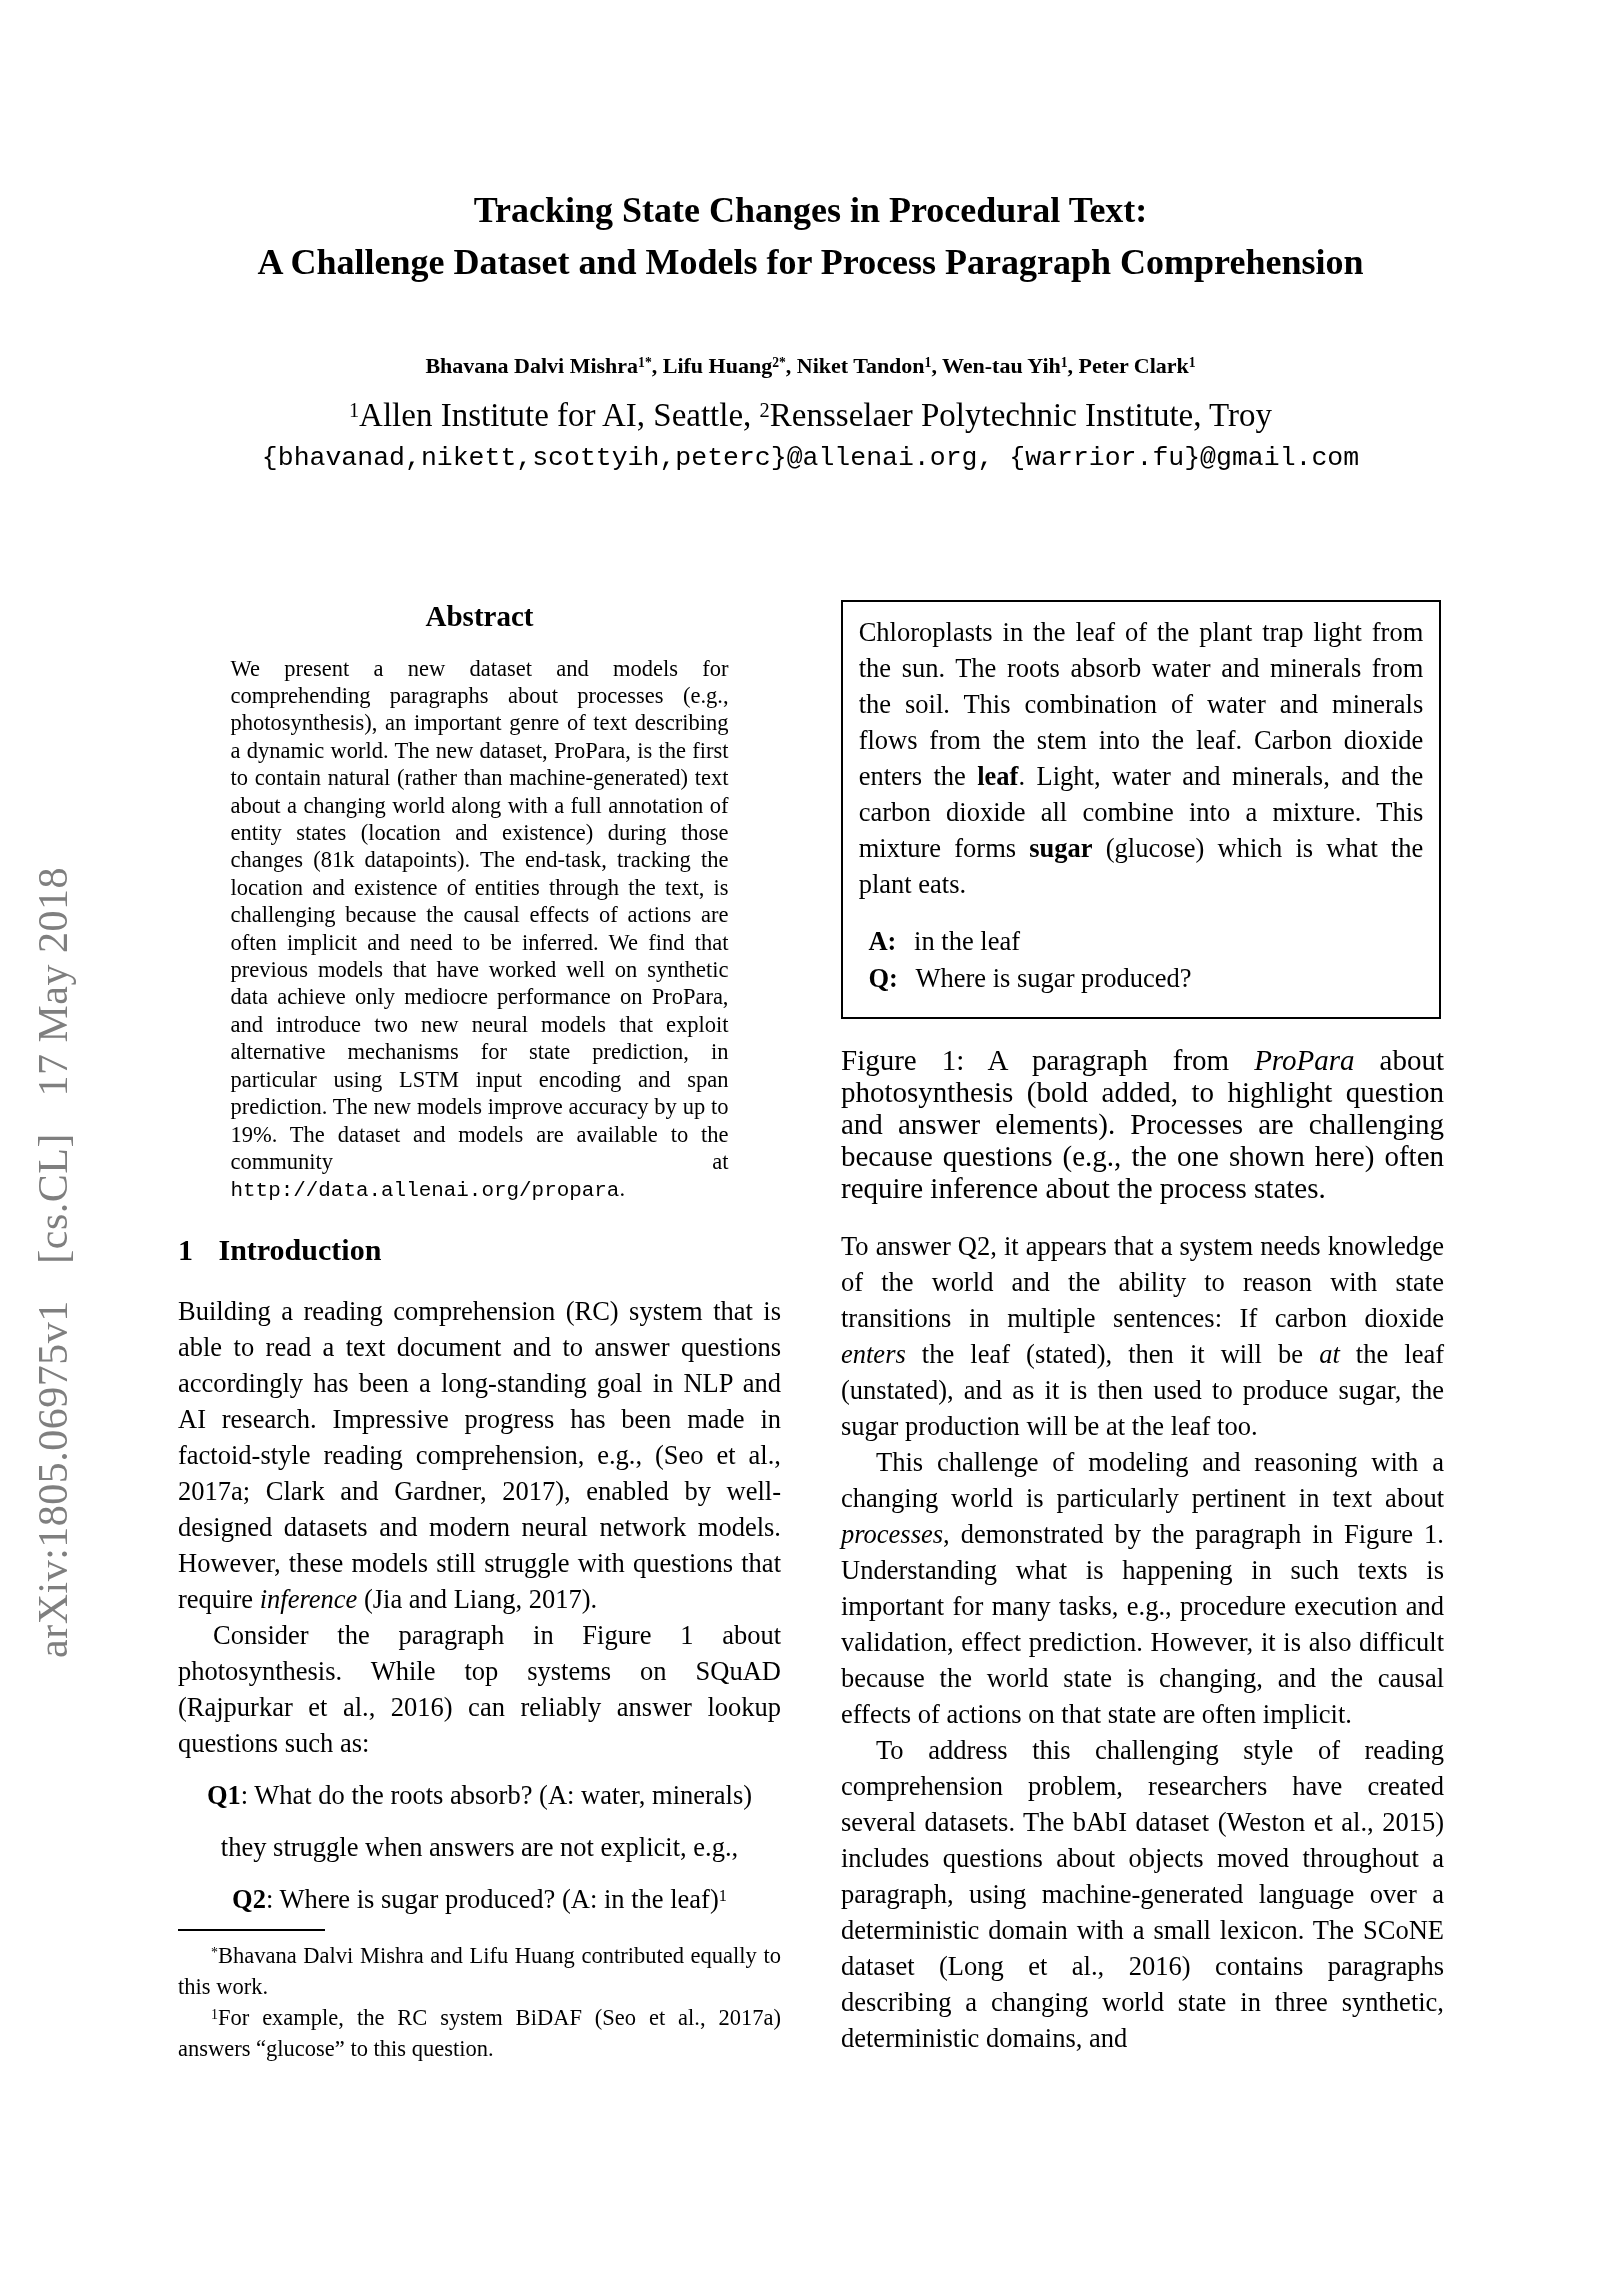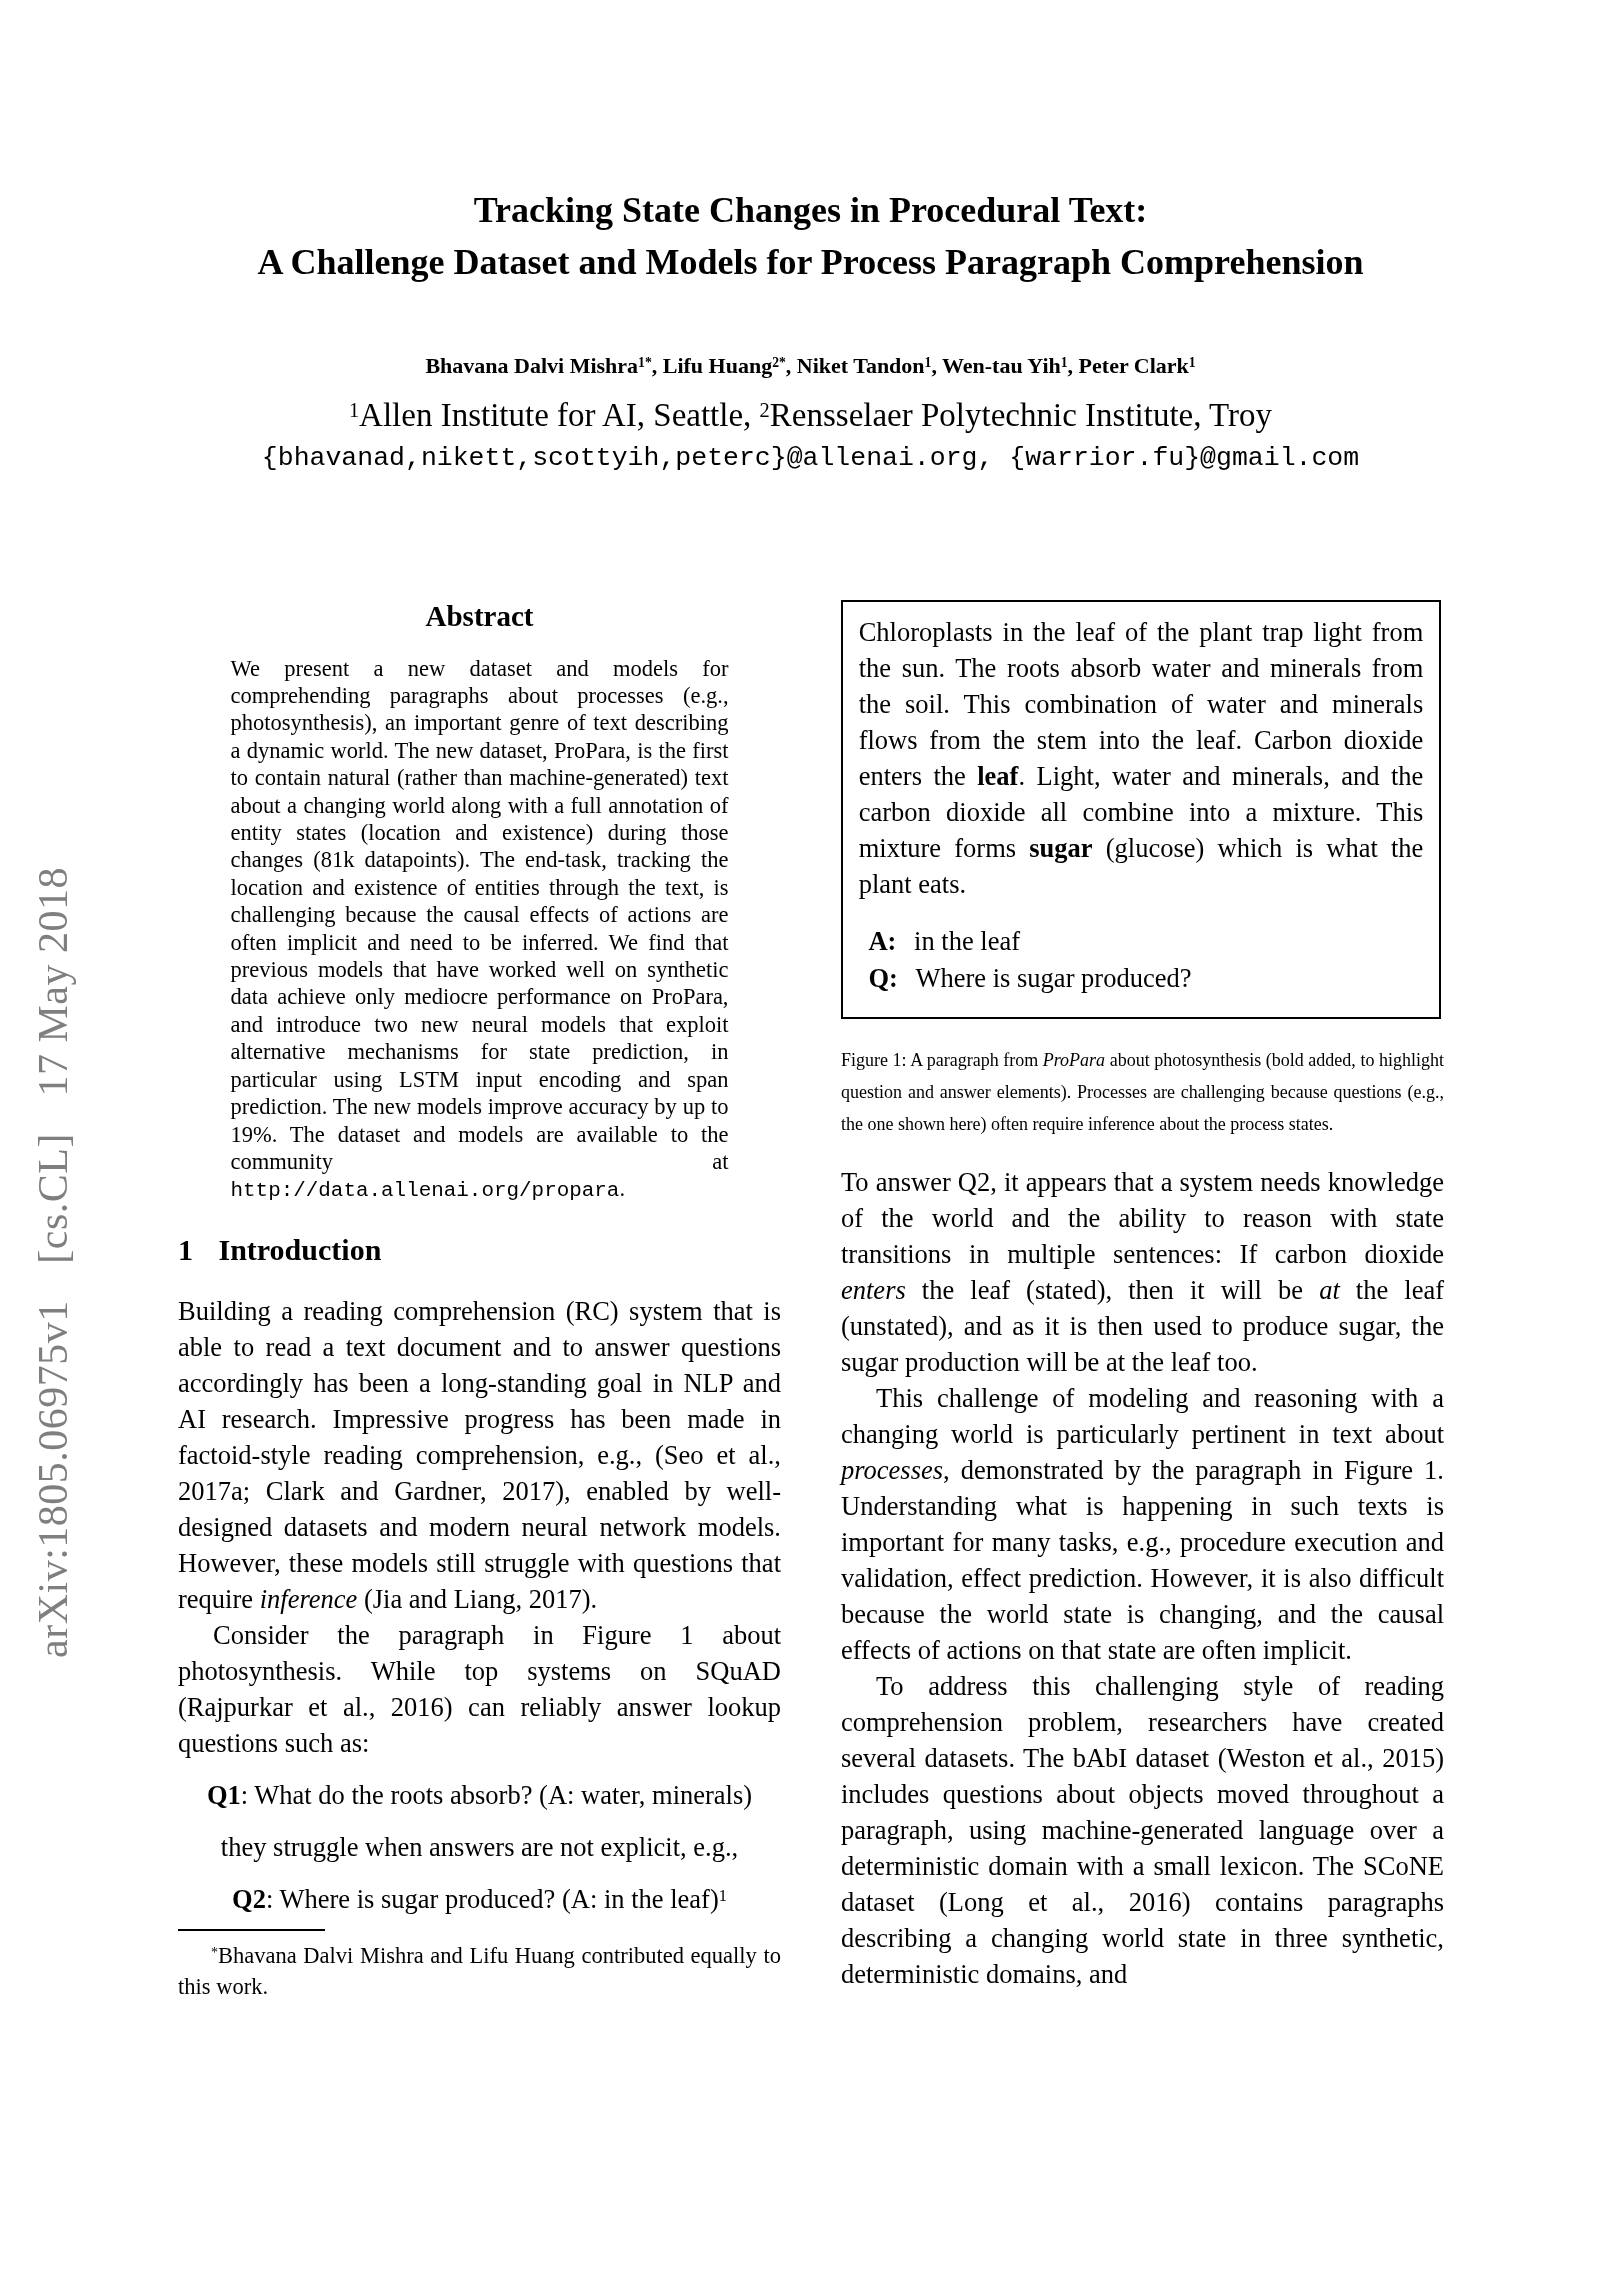--- a/index.html
+++ b/index.html
@@ -74,21 +74,21 @@
   
   .figure-box {
     border: 2px solid #000000;
     padding: 11.8px 15.7px 19.6px 15.7px;
     width: 600px;
   }
   .figure-box .box-par { font-size: 26.5px; line-height: 36px; text-align: justify; }
   .qa-block { margin-top: 21.6px; padding-left: 9.8px; }
   .qa-line { font-size: 26.5px; line-height: 37px; }
   .qa-label { font-weight: bold; margin-right: 17.6px; }
-  .figure-caption { margin-top: 25.5px; font-size: 18px; line-height: 32px; text-align: justify; }
+  .figure-caption { margin-top: 25.5px; font-size: 29px; line-height: 32px; text-align: justify; }
   .rc-p1 { margin-top: 23.5px; }
 
   
   .b { font-weight: bold; }
   .i { font-style: italic; }
   .m { font-family: "Liberation Mono", "DejaVu Sans Mono", monospace; font-size: 0.93em; }
   .sup { font-size: 0.62em; vertical-align: 0.42em; line-height: 0; }
 </style>
 </head>
 <body>
@@ -123,20 +123,21 @@
 
     <div class="body-par mt" style="margin-top: 23.5px;"><span>Building a reading comprehension (RC) system that is able to read a text document and to answer questions accordingly has been a long-standing goal in NLP and AI research. Impressive progress has been made in factoid-style reading comprehension, e.g., (Seo et al., 2017a; Clark and Gardner, 2017), enabled by well-designed datasets and modern neural network models. However, these models still struggle with questions that require </span><span class="i">inference</span><span> (Jia and Liang, 2017).</span></div>
     <div class="body-par indent"><span>Consider the paragraph in Figure 1 about photosynthesis. While top systems on SQuAD (Rajpurkar et al., 2016) can reliably answer lookup questions such as:</span></div>
     <div class="q-line"><span class="b">Q1</span><span>: What do the roots absorb? (A: water, minerals)</span></div>
     <div class="q-line"><span>they struggle when answers are not explicit, e.g.,</span></div>
     <div class="q-line"><span class="b">Q2</span><span>: Where is sugar produced? (A: in the leaf)</span><span class="sup">1</span></div>
 
     <div class="footnote-block">
       <div class="footnote-rule"></div>
       <div class="footnote"><span class="sup">*</span><span>Bhavana Dalvi Mishra and Lifu Huang contributed equally to this work.</span></div>
+      <div class="footnote"><span class="sup">1</span><span>For example, the RC system BiDAF (Seo et al., 2017a) answers “glucose” to this question.</span></div>
     </div>
   </div>
 
   <div class="col col-right">
     <div class="figure-box">
       <div class="box-par"><span>Chloroplasts in the leaf of the plant trap light from the sun. The roots absorb water and minerals from the soil. This combination of water and minerals flows from the stem into the leaf. Carbon dioxide enters the </span><span class="b">leaf</span><span>. Light, water and minerals, and the carbon dioxide all combine into a mixture. This mixture forms </span><span class="b">sugar</span><span> (glucose) which is what the plant eats.</span></div>
       <div class="qa-block">
         <div class="qa-line">
           <span class="qa-label">A:</span><span>in the leaf</span>
         </div>

